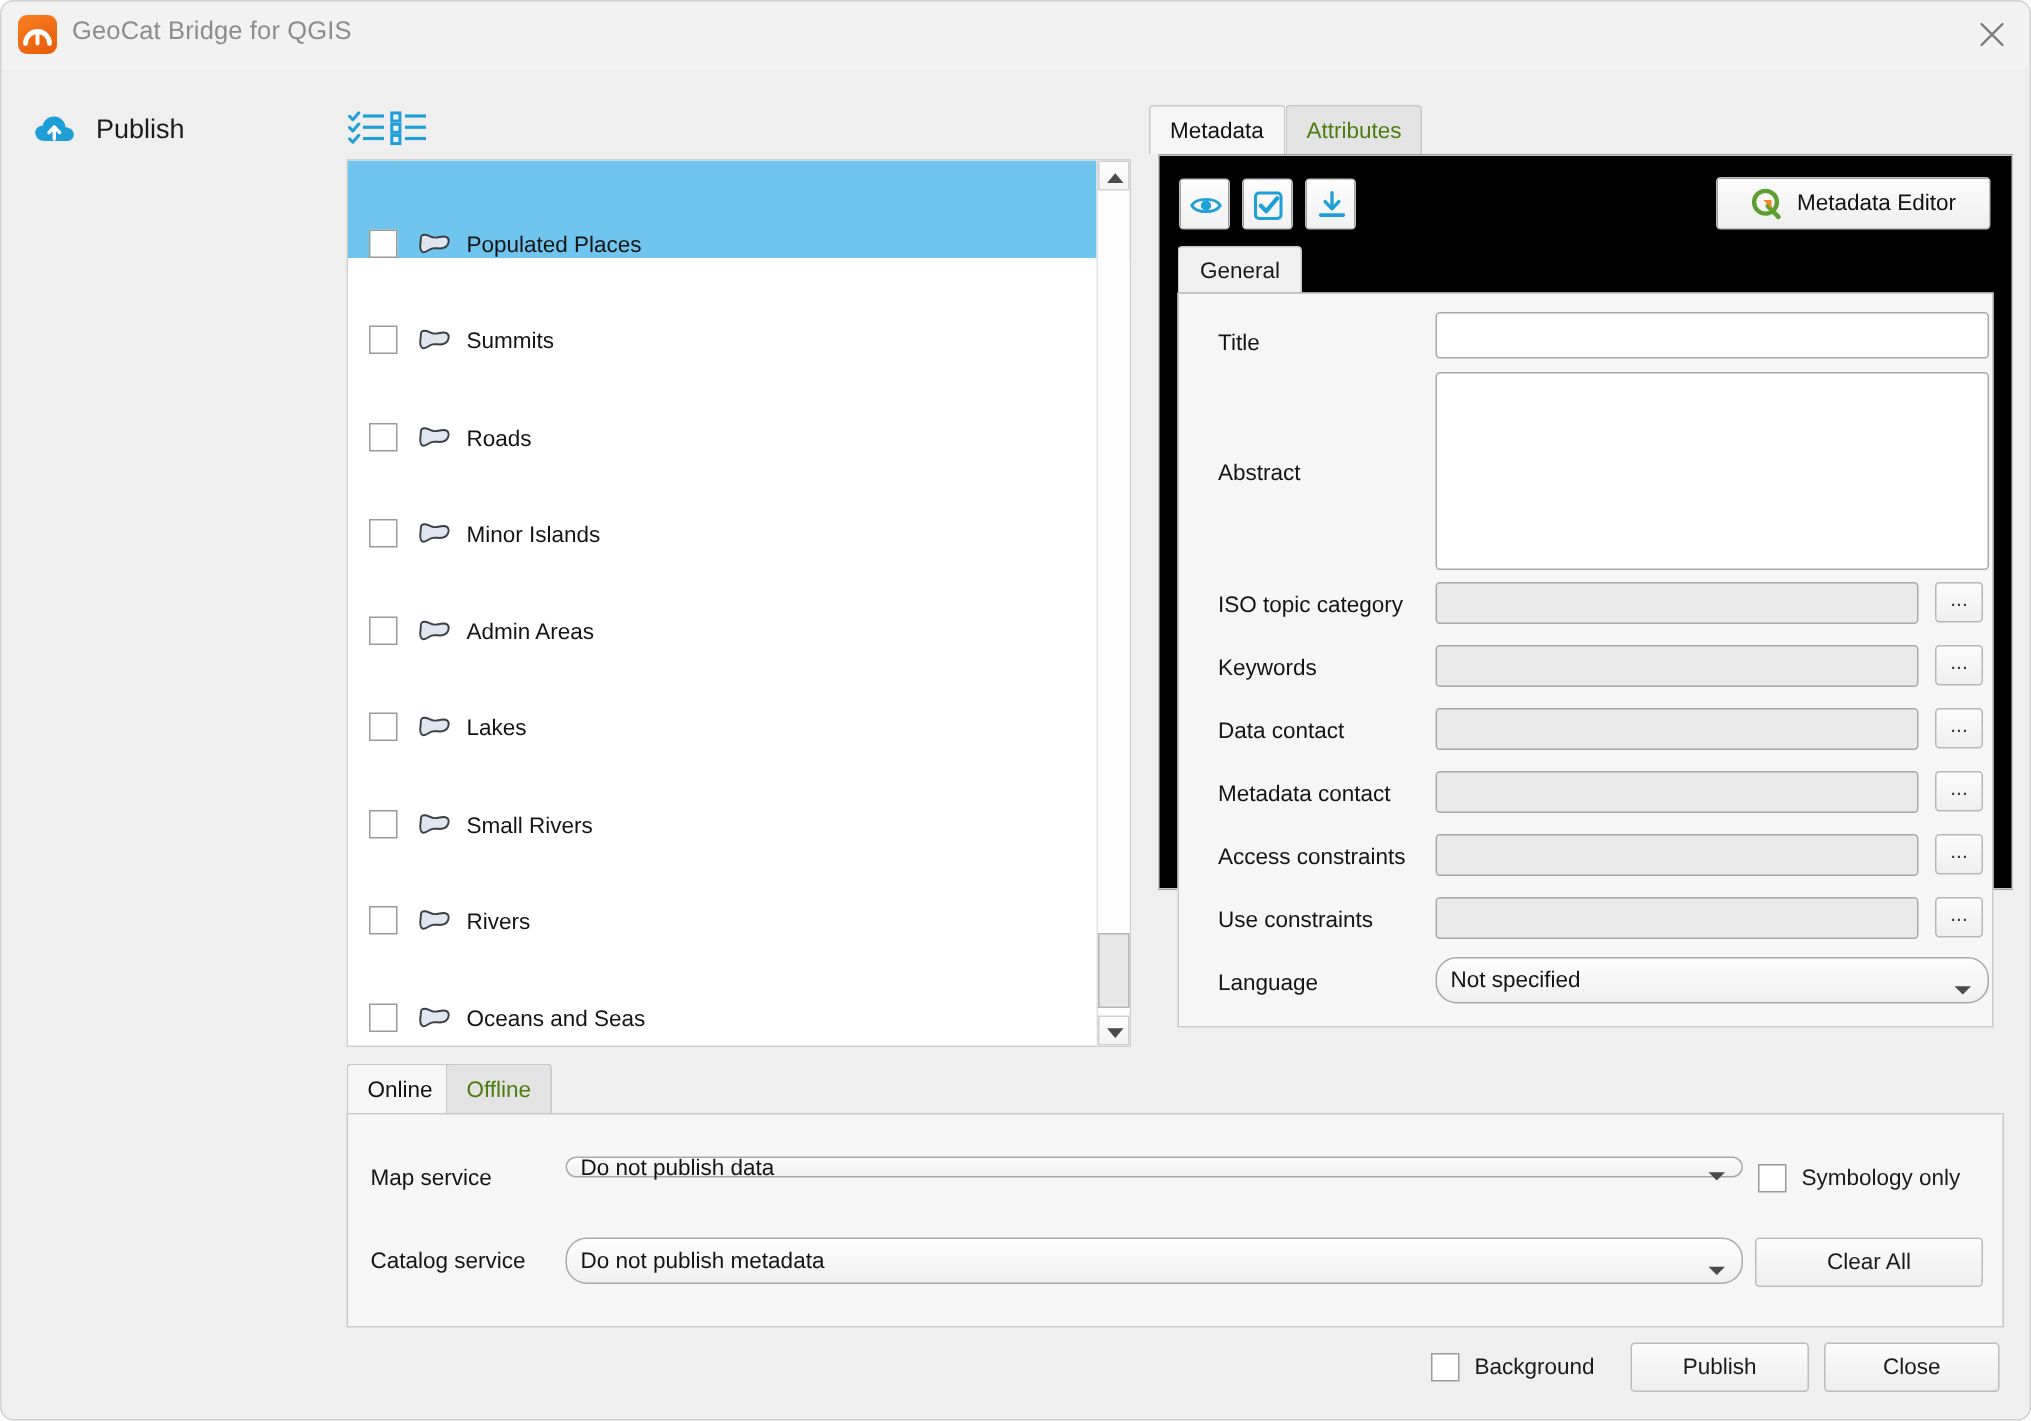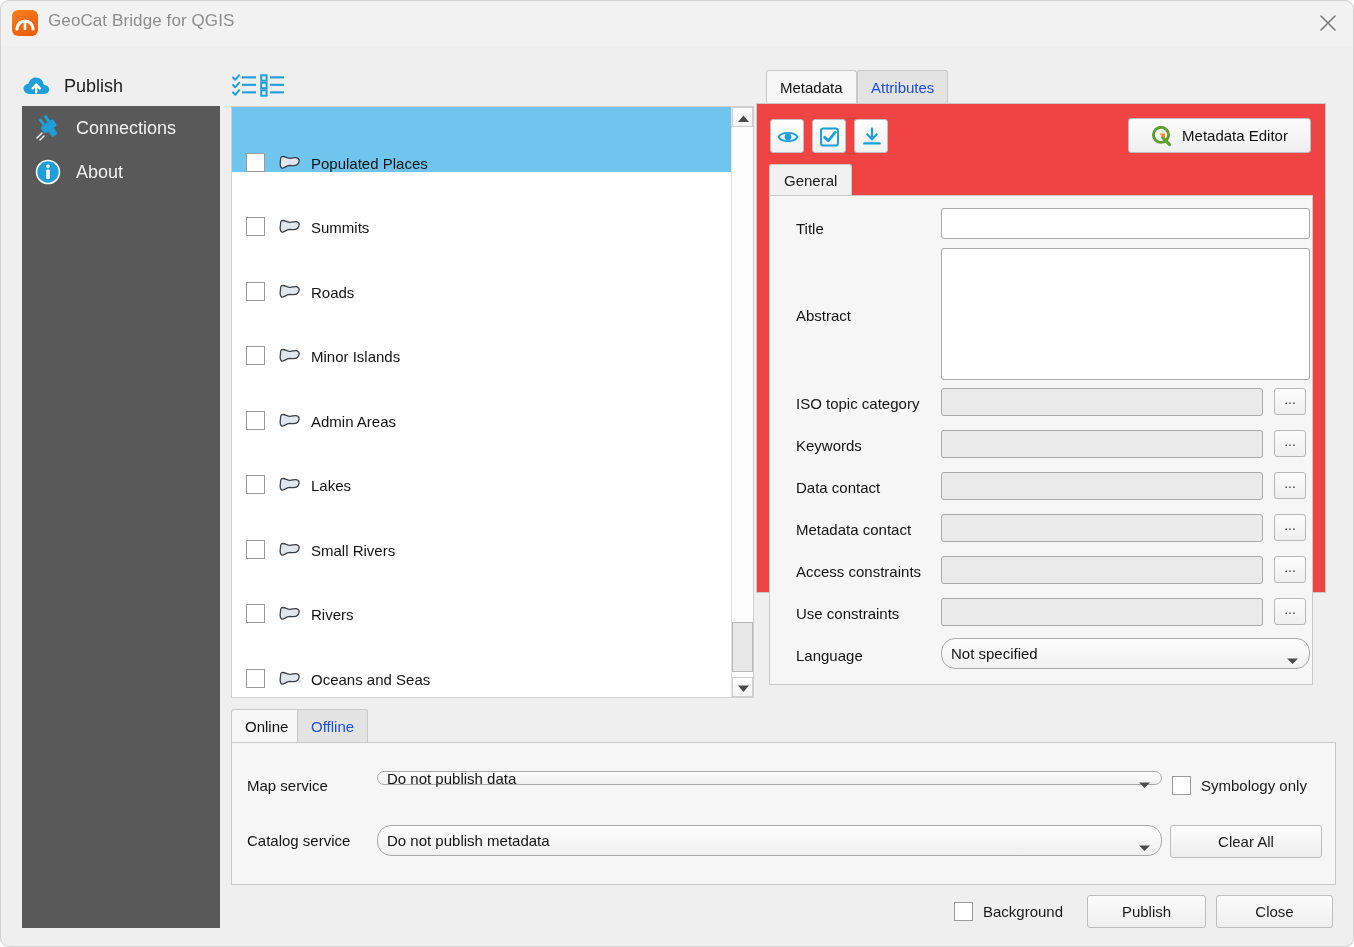--- a/index.html
+++ b/index.html
@@ -195,29 +195,29 @@
     align-items: center;
     font-size: 15px;
     border: 1px solid #c9c9c9;
     border-bottom: none;
     border-top-left-radius: 3px;
     border-top-right-radius: 3px;
     box-sizing: border-box;
     white-space: nowrap;
   }
   .tab.active { background: #f6f6f6; color: #111111; }
-  .tab.inactive { background: #e3e3e3; color: #1d4ed8; text-align: right; }
+  .tab.inactive { background: #e3e3e3; color: #4d7c0f; text-align: right; }
   #tab-metadata { left: 0px; }
   #tab-attributes { left: 91px; }
 
   #meta-panel {
     position: absolute;
-    left: 756px; top: 103px;
+    left: 772px; top: 103px;
     width: 570px; height: 490px;
-    background: #ef4444;
+    background: #000000;
     border: 1px solid #c9c9c9;
     box-sizing: border-box;
   }
 
   .tool-btn {
     position: absolute;
     width: 34px; height: 34px;
     background: linear-gradient(180deg, #fdfdfd, #f1f1f1);
     border: 1px solid #c0c0c0;
     border-radius: 3px;
@@ -423,42 +423,20 @@
   </div>
 
   <div id="publish-header">
     <svg width="30" height="24" viewBox="0 0 30 24">
       <path d="M8 20 C3.5 20 1.5 17 1.5 14.5 C1.5 11.8 3.8 9.8 6.4 9.9 C7.1 6.2 10.2 3.6 14 3.6 C18.1 3.6 21.4 6.8 21.7 10.8 C25 11 27.2 13.2 27.2 15.6 C27.2 18.2 25.2 20 22.4 20 Z" fill="#1f9fd8"></path>
       <path d="M14.2 18.6 L14.2 11.2 M14.2 10.6 L10.6 14.4 M14.2 10.6 L17.8 14.4" stroke="#ffffff" stroke-width="2.3" stroke-linecap="round" stroke-linejoin="round" fill="none"></path>
     </svg>
     <span class="label">Publish</span>
   </div>
 
-  <div id="sidebar">
-    <div class="side-item">
-      <svg width="32" height="30" viewBox="0 0 32 30">
-        <g transform="rotate(-35 16 15)">
-          <rect x="13" y="3" width="3" height="7" fill="#1f9fd8"></rect>
-          <rect x="19" y="3" width="3" height="7" fill="#1f9fd8"></rect>
-          <rect x="10" y="10" width="15" height="8" rx="1.6" fill="#1f9fd8"></rect>
-          <rect x="14.2" y="18" width="6.6" height="7" fill="#1f9fd8"></rect>
-        </g>
-        <path d="M5 25 L10 20 M8 27 L12 23" stroke="#ffffff" stroke-width="1.4" stroke-linecap="round"></path>
-      </svg>
-      <span class="label">Connections</span>
-    </div>
-    <div class="side-item">
-      <svg width="32" height="30" viewBox="0 0 32 30">
-        <circle cx="16" cy="15" r="11.5" fill="#1f9fd8" stroke="#ffffff" stroke-width="1.6"></circle>
-        <circle cx="16" cy="9.3" r="1.9" fill="#ffffff"></circle>
-        <rect x="14.2" y="12.4" width="3.6" height="9.6" rx="1.2" fill="#ffffff"></rect>
-      </svg>
-      <span class="label">About</span>
-    </div>
-  </div>
 
   <div id="list-toolbar">
     <div id="select-all-icon">
       <svg width="26" height="26" viewBox="0 0 26 26">
         <path d="M1 5.5 L3.2 7.8 L7.2 3.2" stroke="#1f9fd8" stroke-width="2" fill="none" stroke-linecap="round" stroke-linejoin="round"></path>
         <rect x="10" y="4.3" width="14" height="2.1" fill="#1f9fd8"></rect>
         <path d="M1 13 L3.2 15.3 L7.2 10.7" stroke="#1f9fd8" stroke-width="2" fill="none" stroke-linecap="round" stroke-linejoin="round"></path>
         <rect x="10" y="11.8" width="14" height="2.1" fill="#1f9fd8"></rect>
         <path d="M1 20.5 L3.2 22.8 L7.2 18.2" stroke="#1f9fd8" stroke-width="2" fill="none" stroke-linecap="round" stroke-linejoin="round"></path>
         <rect x="10" y="19.3" width="14" height="2.1" fill="#1f9fd8"></rect>

